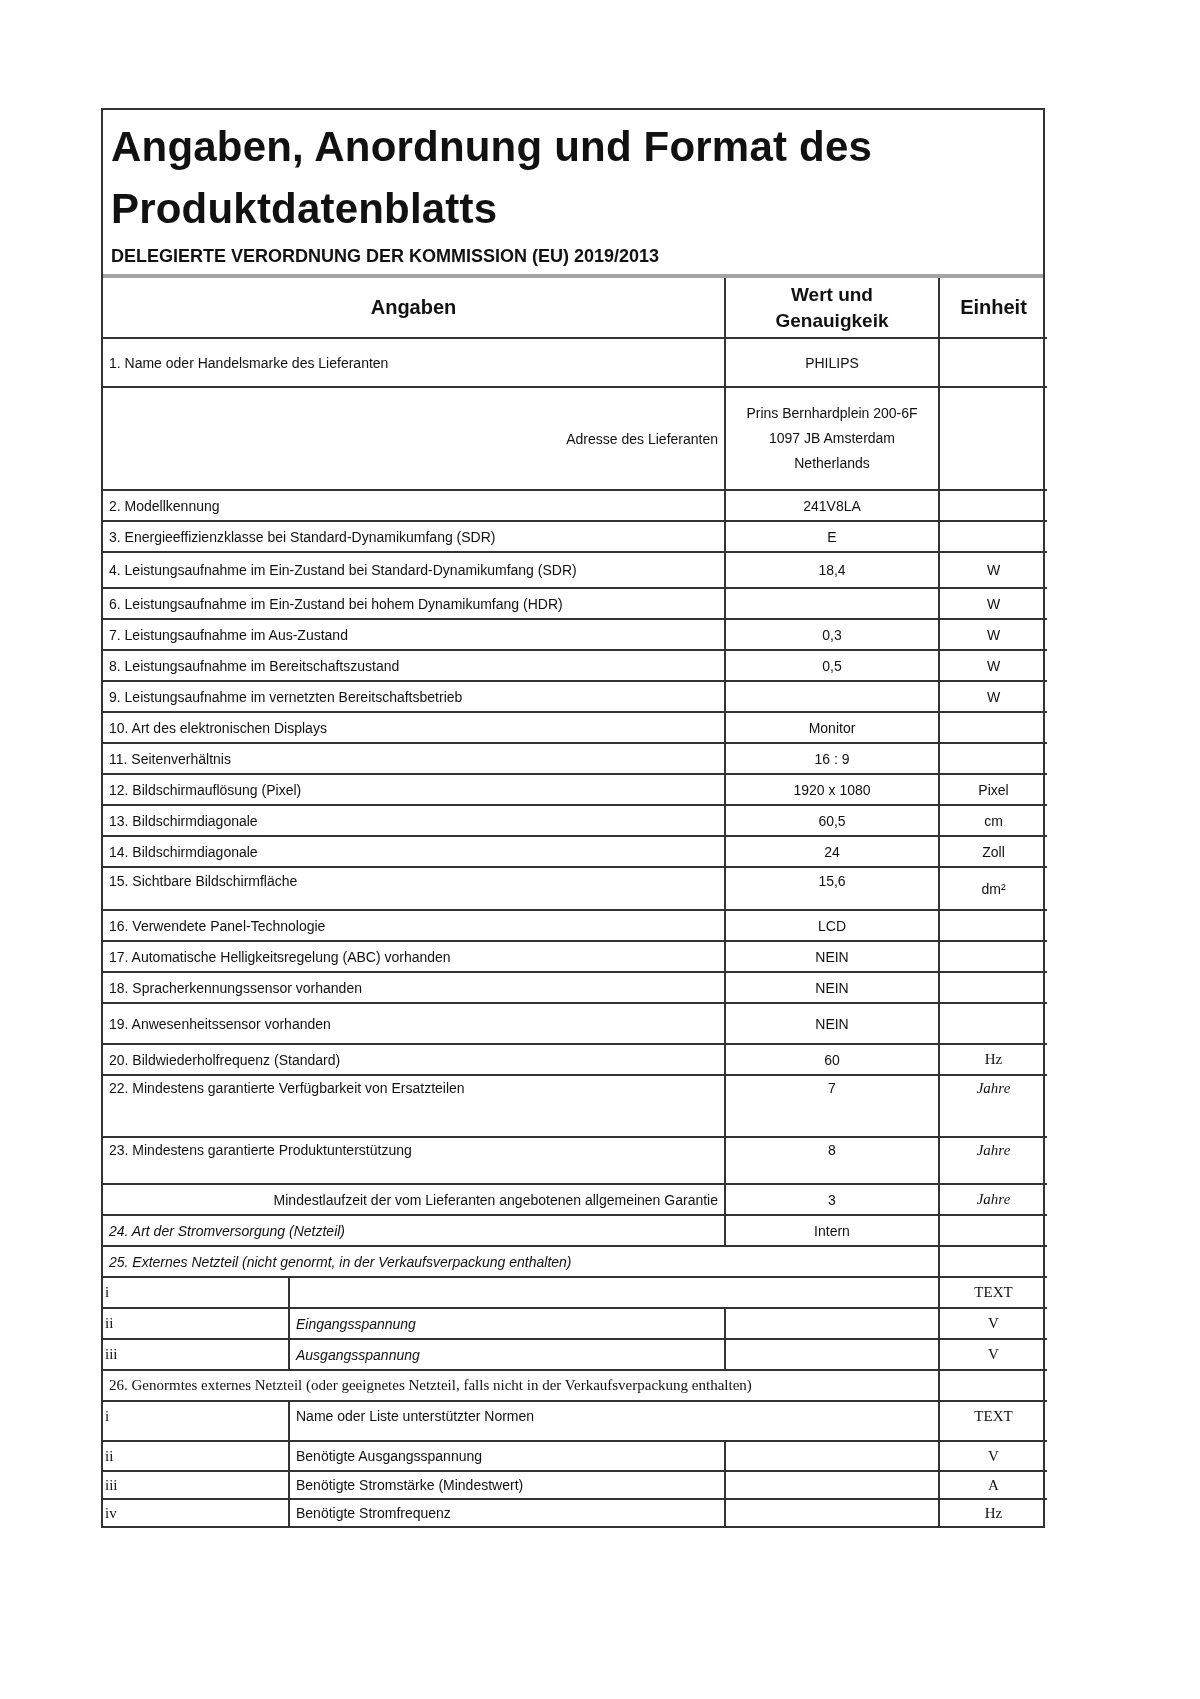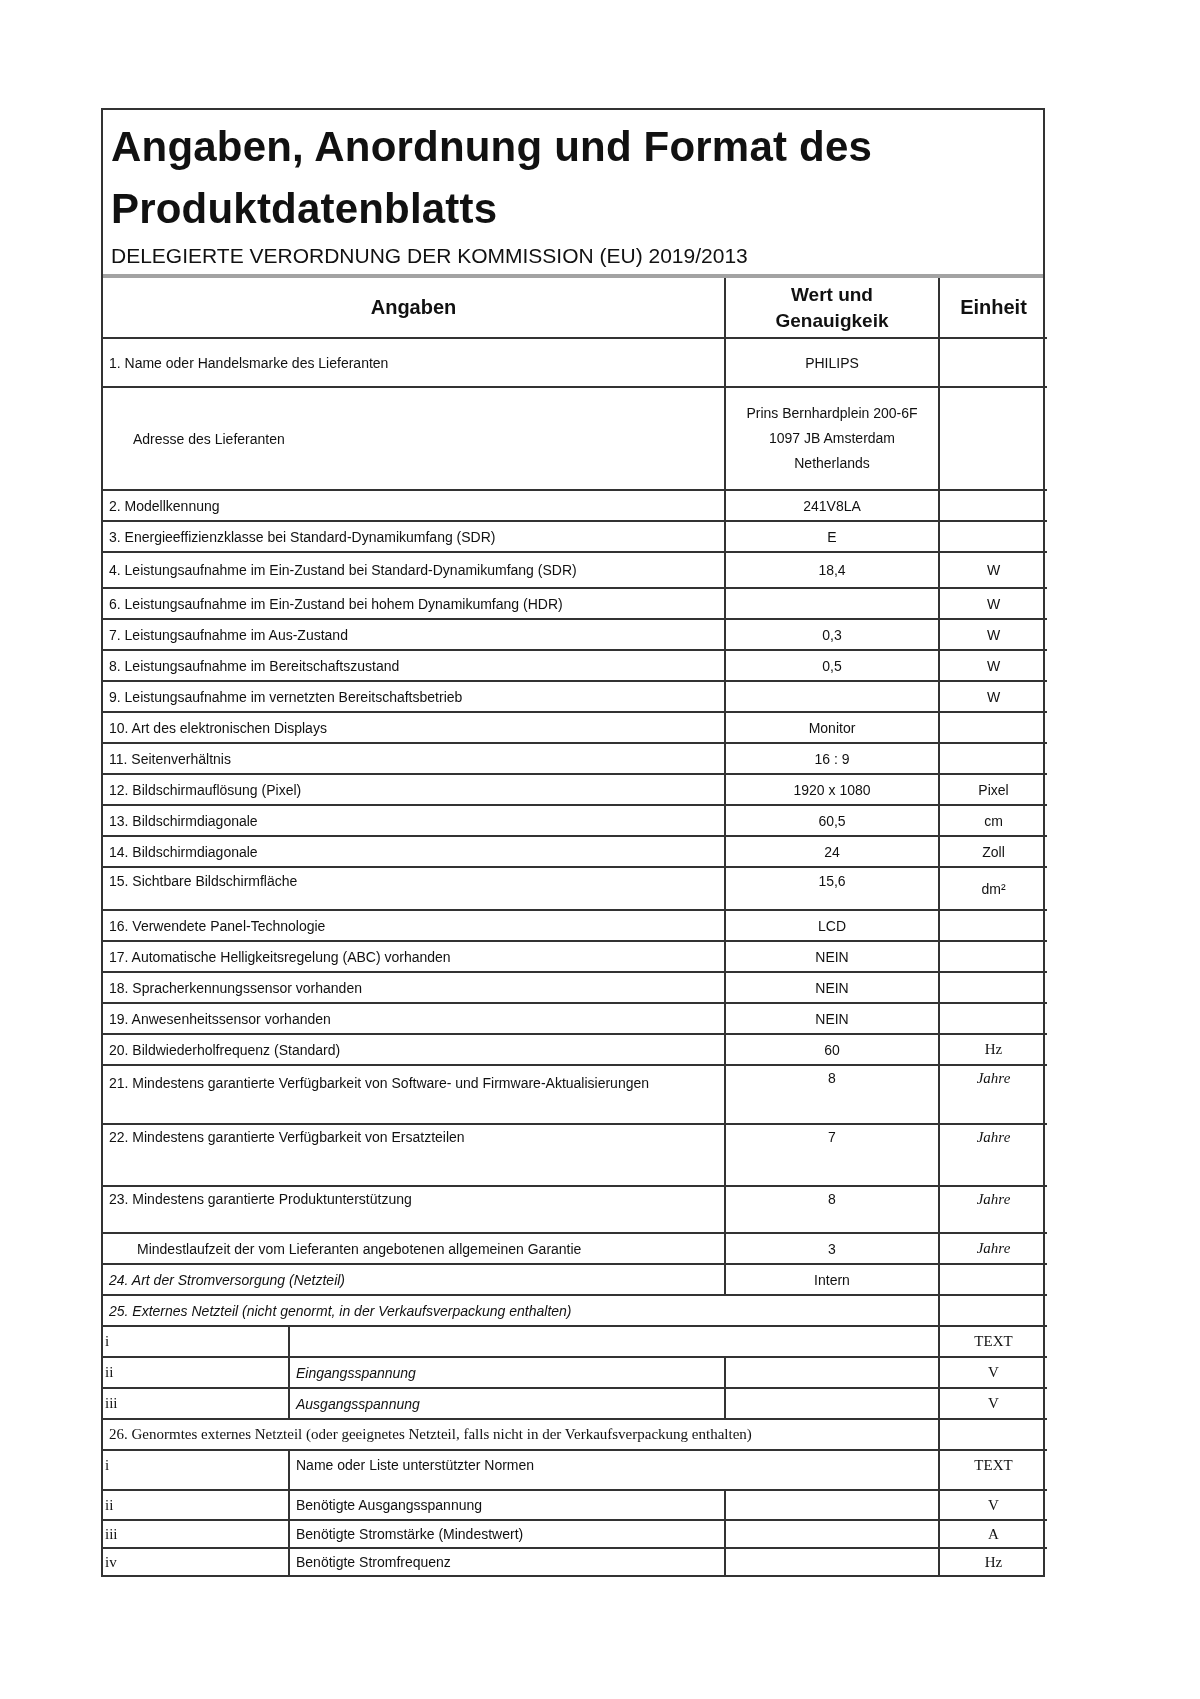--- a/index.html
+++ b/index.html
@@ -1,30 +1,30 @@
 <!DOCTYPE html>
 <html><head>
 <meta charset="utf-8">
 <style>
   html, body { margin: 0; padding: 0; background: #ffffff; }
   body { width: 1200px; height: 1699px; position: relative; font-family: "Liberation Sans", sans-serif; color: #111; }
   .sheet { position: absolute; left: 101px; top: 108px; width: 944px; border: 2px solid #333; box-sizing: border-box; }
   .title-block { padding: 6px 8px 4px 8px; border-bottom: 4px solid #a3a3a3; }
   .title { font-size: 42px; font-weight: bold; line-height: 62px; margin: 0; letter-spacing: 0.2px; }
-  .subtitle { font-size: 21px; line-height: 28px; margin-top: 2px; }
+  .subtitle { font-size: 18px; line-height: 28px; margin-top: 2px; font-weight: bold; }
   table { border-collapse: collapse; width: 100%; table-layout: fixed; }
   td, th { border: 2px solid #333; padding: 0 6px; font-size: 14px; vertical-align: middle; }
   th { font-weight: bold; font-size: 20px; text-align: center; }
   tr:first-child th { border-top: none; }
   td:first-child, th:first-child { border-left: none; }
   td:last-child, th:last-child { border-right: none; }
   tr:last-child td { border-bottom: none; }
   .c { text-align: center; }
   .lbl { }
-  .ind { padding-left: 30px; }
+  .ind { padding-left: 30px; text-align: right; }
   .serif { font-family: "Liberation Serif", serif; font-size: 15px; }
   .italic { font-style: italic; }
 </style>
 </head>
 <body>
 
 <div class="sheet">
   <div class="title-block">
     <h1 class="title">Angaben, Anordnung und Format des Produktdatenblatts</h1>
     <div class="subtitle">DELEGIERTE VERORDNUNG DER KOMMISSION (EU) 2019/2013</div>
@@ -127,34 +127,29 @@
     <tr style="height:31px">
       <td colspan="2" class="lbl">17.  Automatische Helligkeitsregelung (ABC) vorhanden</td>
       <td class="c">NEIN</td>
       <td class="c"></td>
     </tr>
     <tr style="height:31px">
       <td colspan="2" class="lbl">18.  Spracherkennungssensor vorhanden</td>
       <td class="c">NEIN</td>
       <td class="c"></td>
     </tr>
-    <tr style="height:31px">
+    <tr style="height:41px">
       <td colspan="2" class="lbl">19.  Anwesenheitssensor vorhanden</td>
       <td class="c">NEIN</td>
       <td class="c"></td>
     </tr>
     <tr style="height:31px">
       <td colspan="2" class="lbl">20.  Bildwiederholfrequenz (Standard)</td>
       <td class="c">60</td>
       <td class="c serif">Hz</td>
-    </tr>
-    <tr style="height:59px">
-      <td colspan="2" class="lbl" style="vertical-align:top;padding-top:4px;line-height:27px">21.  Mindestens garantierte Verfügbarkeit von Software- und Firmware-Aktualisierungen</td>
-      <td class="c" style="vertical-align:top;padding-top:4px">8</td>
-      <td class="c serif italic" style="vertical-align:top;padding-top:4px">Jahre</td>
     </tr>
     <tr style="height:62px">
       <td colspan="2" class="lbl" style="vertical-align:top;padding-top:4px">22.  Mindestens garantierte Verfügbarkeit von Ersatzteilen</td>
       <td class="c" style="vertical-align:top;padding-top:4px">7</td>
       <td class="c serif italic" style="vertical-align:top;padding-top:4px">Jahre</td>
     </tr>
     <tr style="height:47px">
       <td colspan="2" class="lbl" style="vertical-align:top;padding-top:4px">23.  Mindestens garantierte Produktunterstützung</td>
       <td class="c" style="vertical-align:top;padding-top:4px">8</td>
       <td class="c serif italic" style="vertical-align:top;padding-top:4px">Jahre</td>

